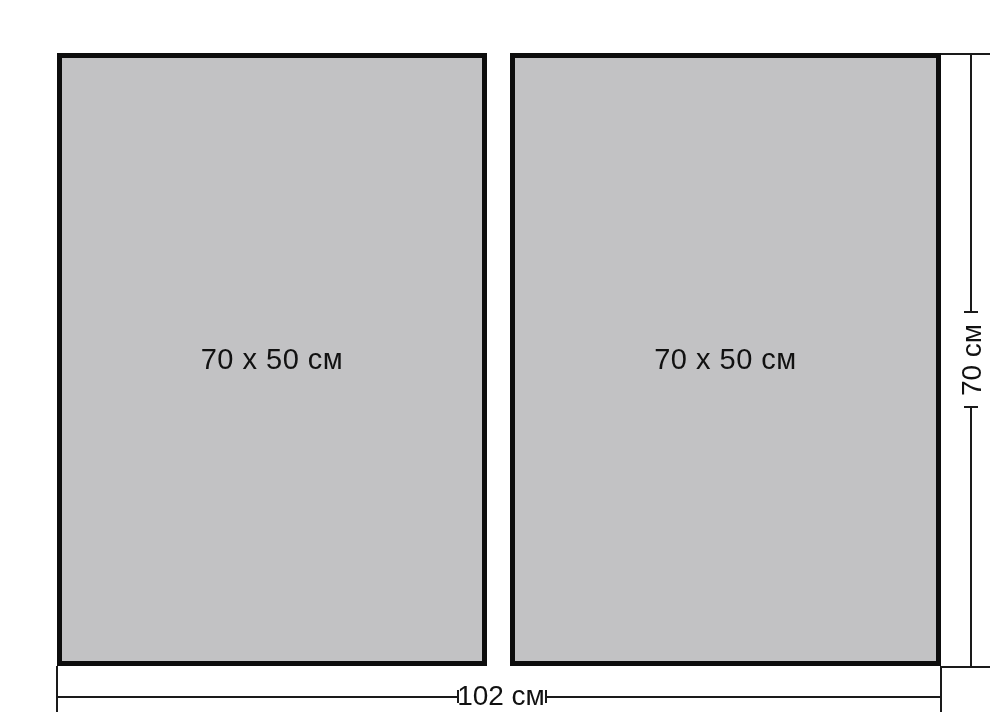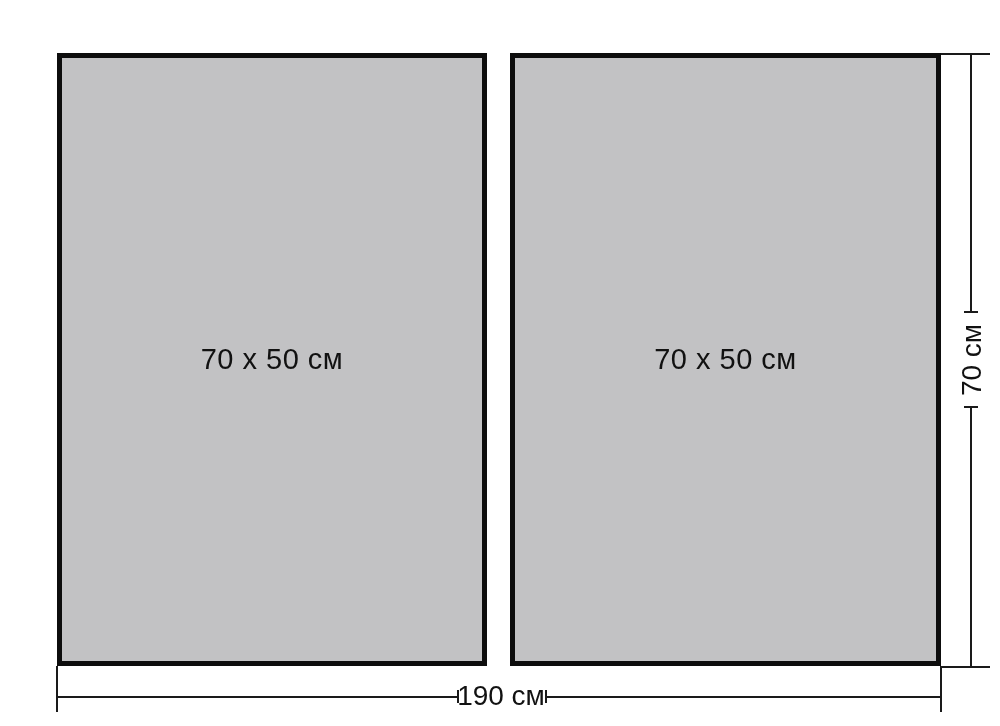--- a/index.html
+++ b/index.html
@@ -86,17 +86,17 @@
   <div class="vline vdim-seg1"></div>
   <div class="tick-h vdim-tick-top"></div>
   <div class="height-label">70 см</div>
   <div class="tick-h vdim-tick-bottom"></div>
   <div class="vline vdim-seg2"></div>
 
   <div class="vline ext-bottom-left-v"></div>
   <div class="vline ext-bottom-right-v"></div>
   <div class="hline hdim-seg1"></div>
   <div class="tick-v hdim-tick-left"></div>
-  <div class="width-label">190 см</div>
+  <div class="width-label">102 см</div>
   <div class="tick-v hdim-tick-right"></div>
   <div class="hline hdim-seg2"></div>
 
 </div>
 
 </body></html>

